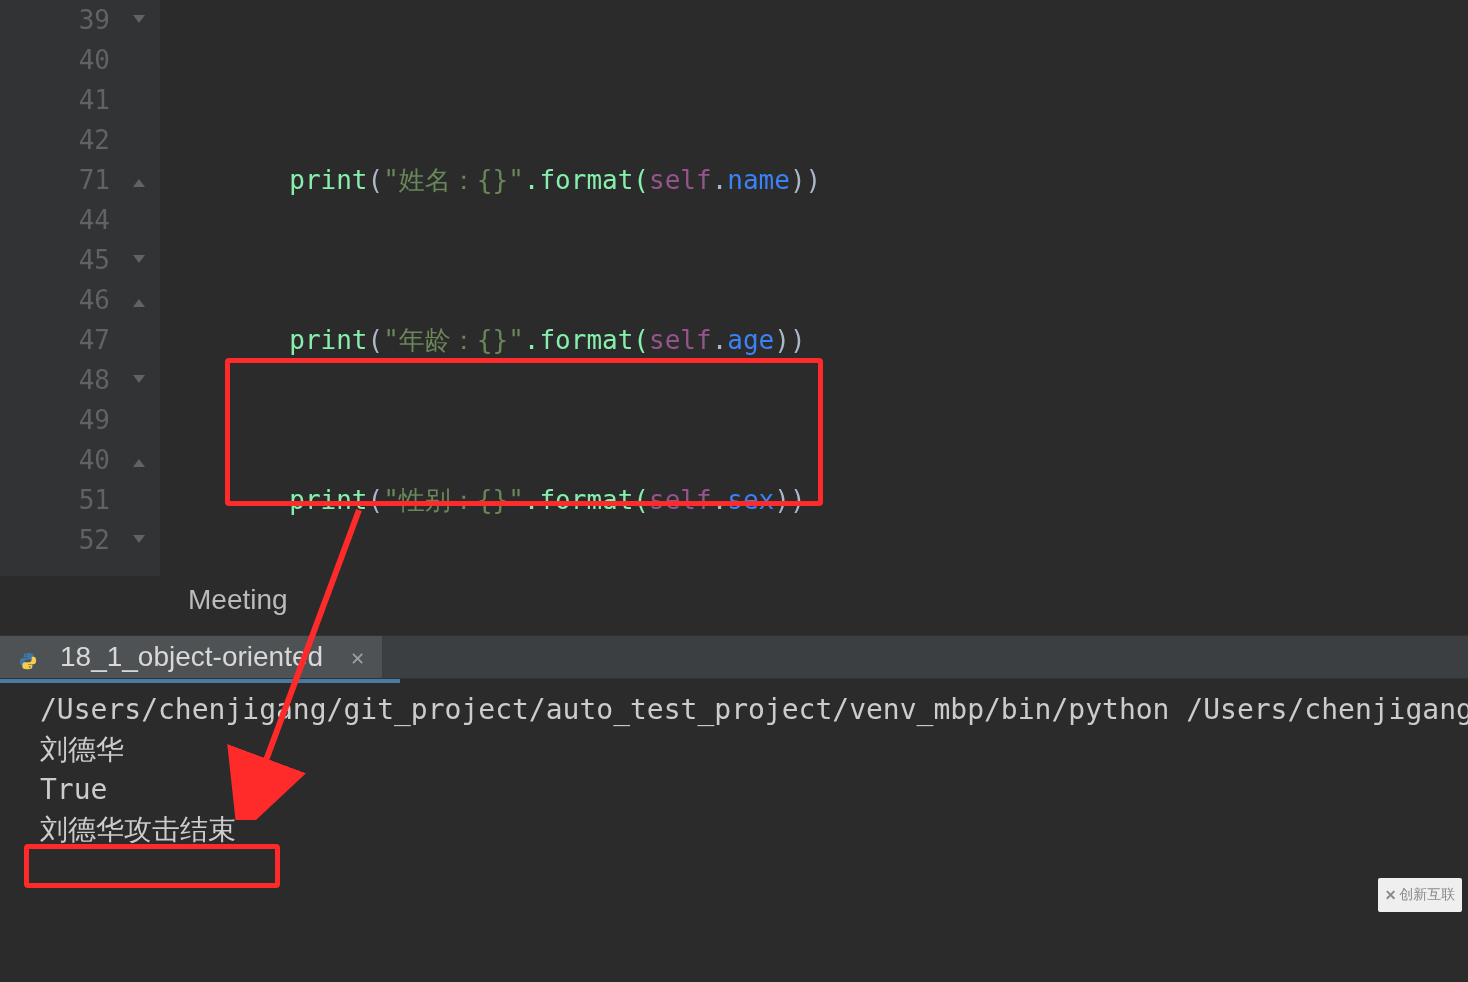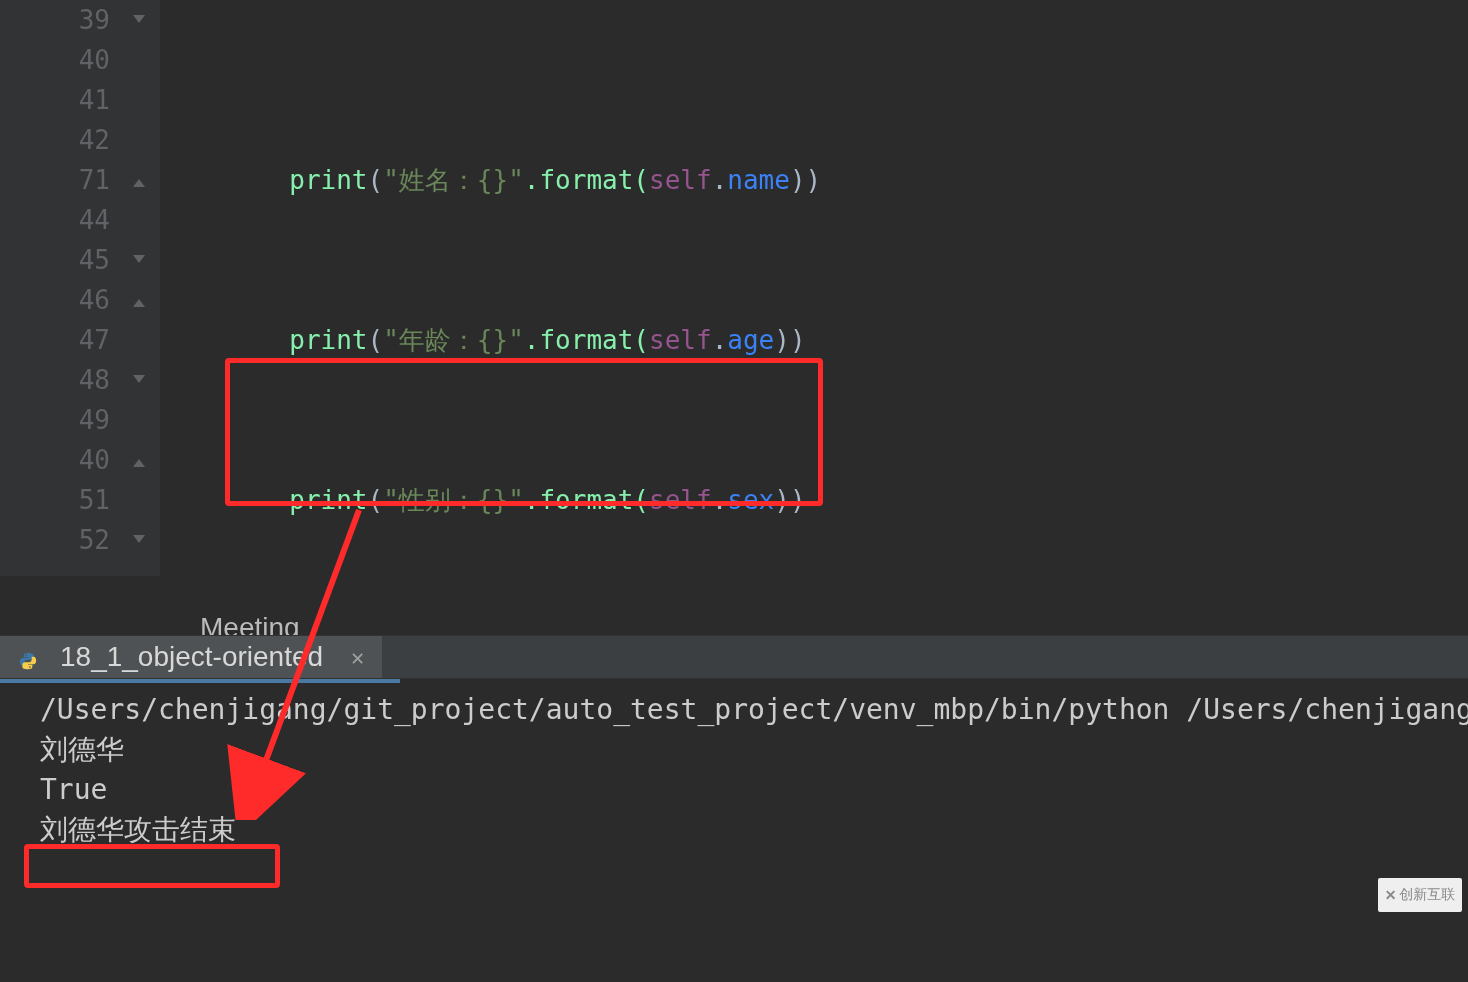--- a/index.html
+++ b/index.html
@@ -69,26 +69,25 @@
     pointer-events: none;
     z-index: 20;
   }
   .arrow {
     position: absolute;
     z-index: 21;
     pointer-events: none;
   }
   .breadcrumb {
     position: absolute;
-    left: 200px;
+    left: 188px;
     top: 584px;
     color: #bbbbbb;
     font-size: 28px;
     font-family: "Helvetica Neue", Arial, sans-serif;
-    margin-top: 28px;
   }
   .tabs-bar {
     position: absolute;
     top: 635px;
     left: 0;
     right: 0;
     height: 44px;
     background: #3c3f41;
     display: flex;
     align-items: center;

